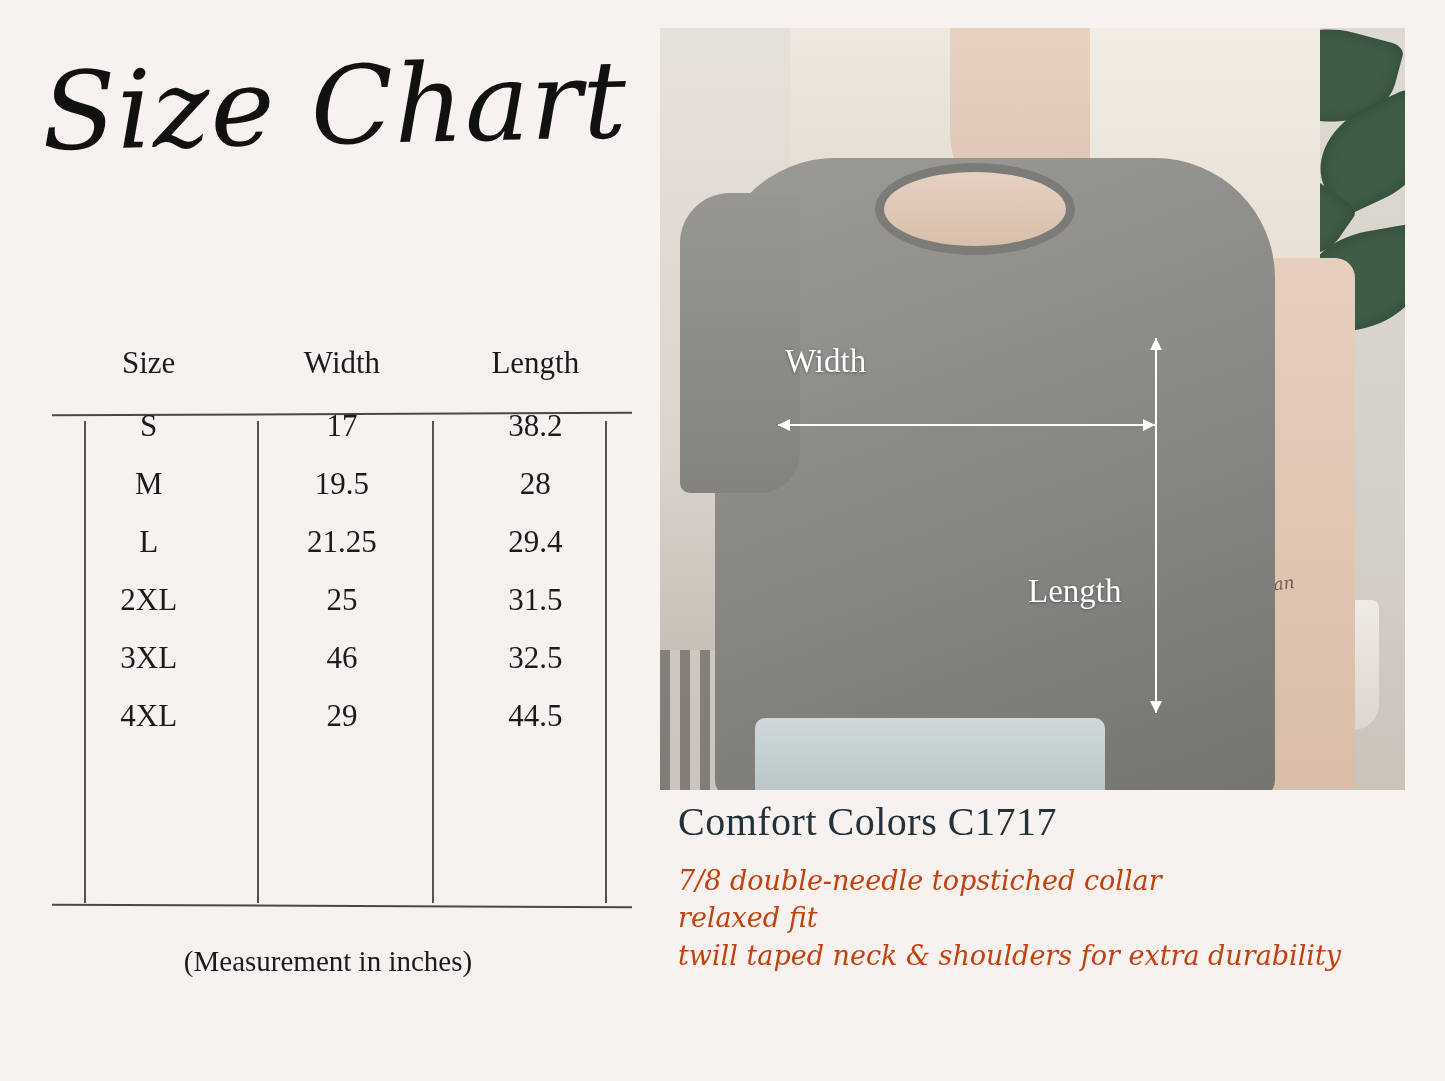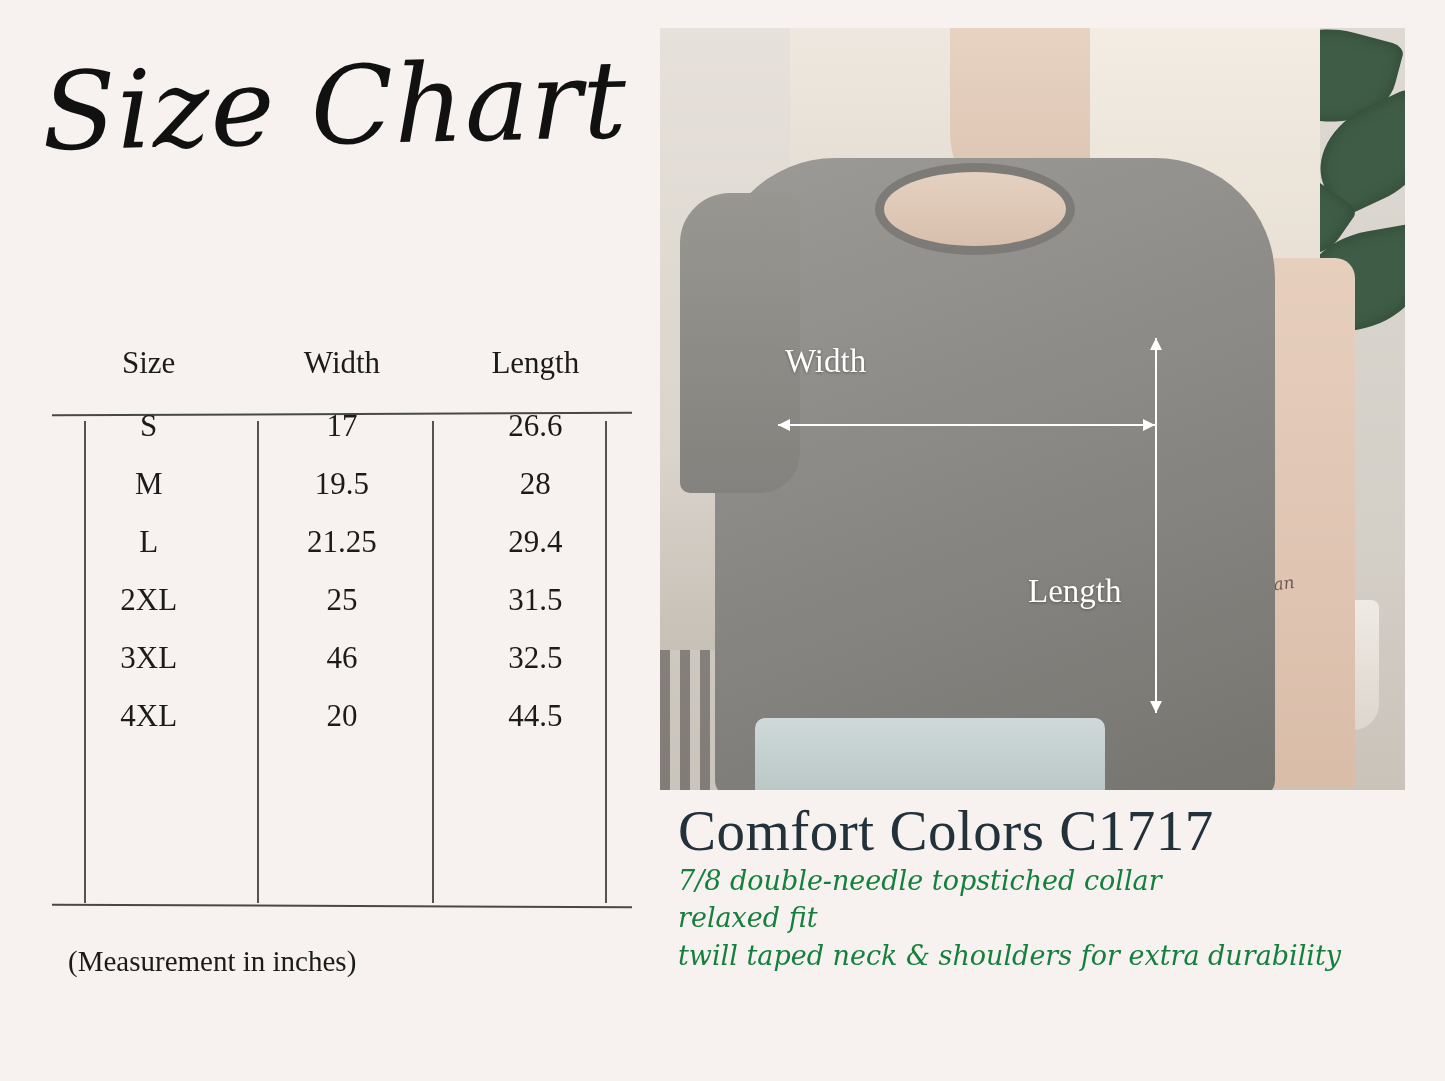--- a/index.html
+++ b/index.html
@@ -87,23 +87,24 @@
     height: 482px;
     background: #2a2a2a;
     opacity: .8;
   }
   .vrule.v1 { left: 84px; }
   .vrule.v2 { left: 257px; }
   .vrule.v3 { left: 432px; }
   .vrule.v4 { left: 605px; }
   .measure-note {
     position: absolute;
-    left: 68px;
+    left: 38px;
     top: 945px;
     width: 580px;
+    text-align: center;
     font-size: 29px;
     color: #1b1b1b;
   }
   
   .right-panel {
     position: absolute;
     left: 660px;
     top: 0;
     width: 785px;
     height: 1081px;
@@ -226,37 +227,37 @@
     content: ""; position: absolute; left: -5px; width: 0; height: 0;
     border-left: 6px solid transparent; border-right: 6px solid transparent;
   }
   .arrow-v:before { top: 0; border-bottom: 12px solid #ffffff; }
   .arrow-v:after { bottom: 0; border-top: 12px solid #ffffff; }
 
   .product-title {
     position: absolute;
     left: 18px;
     top: 798px;
-    font-size: 57px;
+    font-size: 40px;
     color: #23313a;
     font-family: "Liberation Serif", serif;
     letter-spacing: .5px;
   }
   .specs {
     position: absolute;
     left: 18px;
     top: 862px;
     width: 760px;
   }
   .specs div {
     font-family: "DejaVu Serif", serif;
     font-style: italic;
     font-size: 27px;
     line-height: 1.38;
-    color: #15803d;
+    color: #c2410c;
     white-space: nowrap;
   }
 </style>
 </head>
 <body>
 
 <div class="page">
 
   <div class="left-panel">
 
@@ -275,21 +276,21 @@
           <tr>
             <th>Size</th>
             <th>Width</th>
             <th>Length</th>
           </tr>
         </thead>
         <tbody>
           <tr>
             <td>S</td>
             <td>17</td>
-            <td>26.6</td>
+            <td>38.2</td>
           </tr>
           <tr>
             <td>M</td>
             <td>19.5</td>
             <td>28</td>
           </tr>
           <tr>
             <td>L</td>
             <td>21.25</td>
             <td>29.4</td>
@@ -299,21 +300,21 @@
             <td>25</td>
             <td>31.5</td>
           </tr>
           <tr>
             <td>3XL</td>
             <td>46</td>
             <td>32.5</td>
           </tr>
           <tr>
             <td>4XL</td>
-            <td>20</td>
+            <td>29</td>
             <td>44.5</td>
           </tr>
         </tbody>
       </table>
     </div>
 
     <div class="measure-note">(Measurement in inches)</div>
   </div>
 
   <div class="right-panel">

